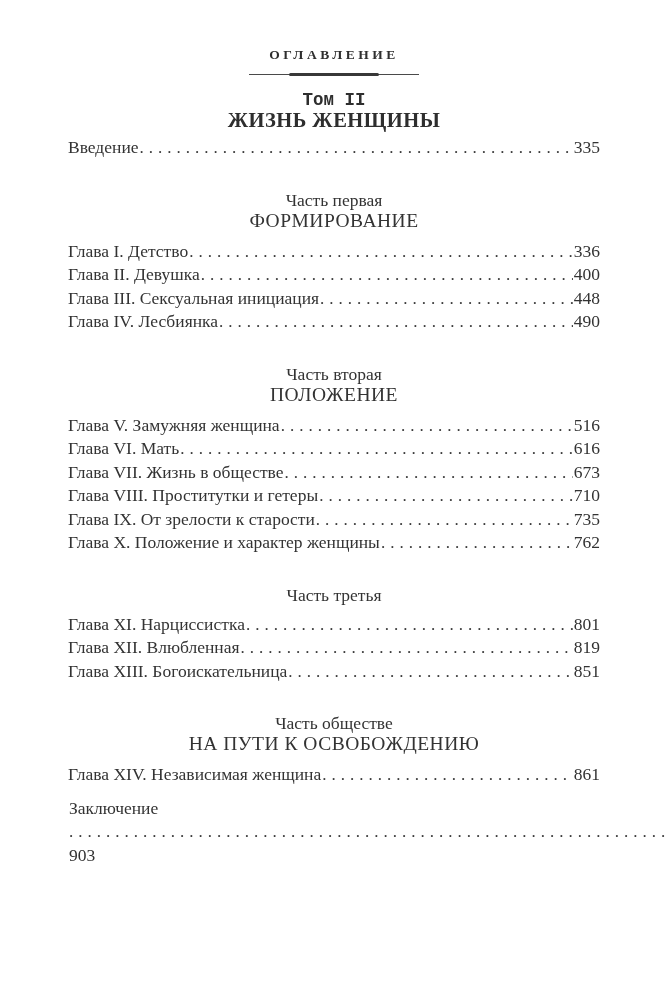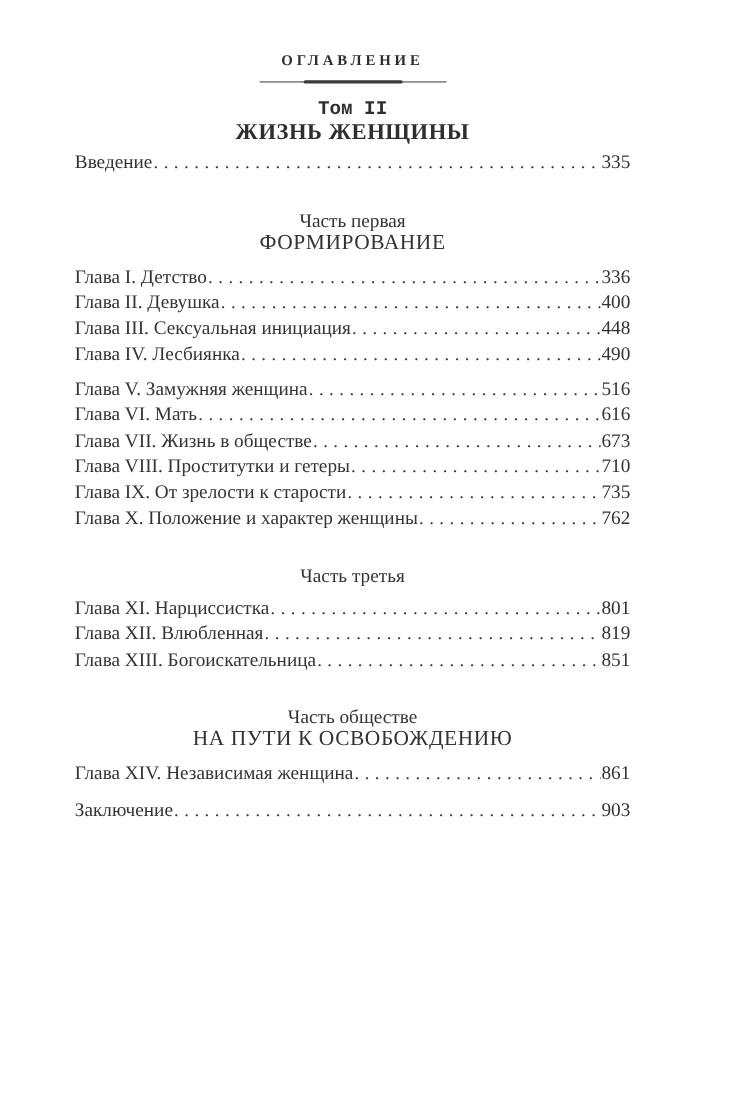--- a/index.html
+++ b/index.html
@@ -11,21 +11,21 @@
     width: 668px;
     height: 1001px;
     overflow: hidden;
     font-family: "Liberation Serif", "DejaVu Serif", serif;
     color: #333333;
   }
   .page {
     box-sizing: border-box;
     width: 668px;
     height: 1001px;
-    padding: 47px 95px 0 68px;
+    padding: 47px 68px 0 68px;
     background: #ffffff;
   }
 
   
   .toc-header {
     text-align: center;
     font-weight: bold;
     font-size: 13.5px;
     letter-spacing: 3.5px;
     line-height: 16px;
@@ -104,21 +104,21 @@
   }
   .toc-dots::after {
     content: "..........................................................................................";
     letter-spacing: 5px;
     font-size: 17px;
     color: #3a3a3a;
   }
   .toc-page { flex: 0 0 auto; text-align: right; }
 
   .intro-row { margin-top: 6px; }
-  .conclusion-row { margin-top: 10px; }
+  .conclusion-row { margin-top: 10px; flex-direction: column; }
 </style>
 </head>
 <body>
 
 <div class="page">
 
   <div class="toc-header">ОГЛАВЛЕНИЕ</div>
 
   <div class="ornament"></div>
 
@@ -152,20 +152,24 @@
           <span class="toc-label">Глава III. Сексуальная инициация</span>
           <span class="toc-dots"></span>
           <span class="toc-page">448</span>
         </div>
         <div class="toc-row">
           <span class="toc-label">Глава IV. Лесбиянка</span>
           <span class="toc-dots"></span>
           <span class="toc-page">490</span>
         </div>
       </div>
+      <div class="part-heading">
+        <div class="part-label">Часть вторая</div>
+        <div class="part-title">ПОЛОЖЕНИЕ</div>
+      </div>
       <div class="entry-list">
         <div class="toc-row">
           <span class="toc-label">Глава V. Замужняя женщина</span>
           <span class="toc-dots"></span>
           <span class="toc-page">516</span>
         </div>
         <div class="toc-row">
           <span class="toc-label">Глава VI. Мать</span>
           <span class="toc-dots"></span>
           <span class="toc-page">616</span>

